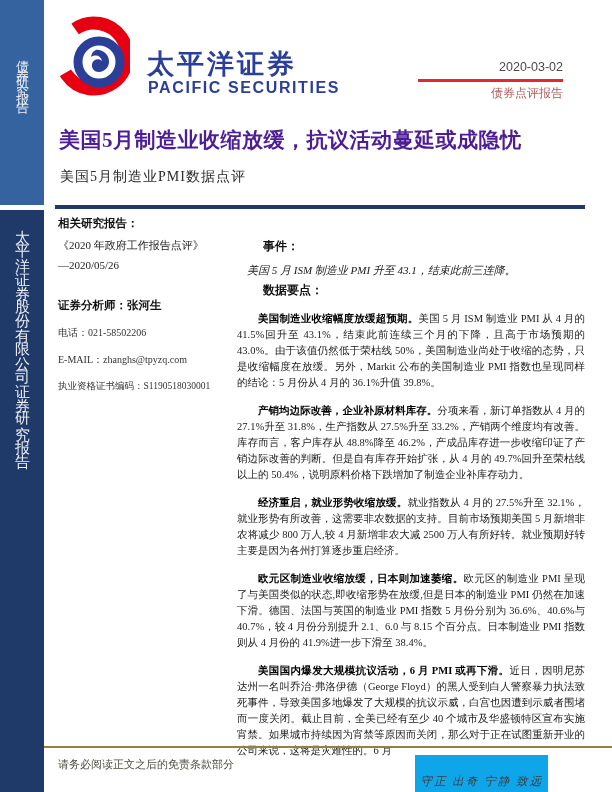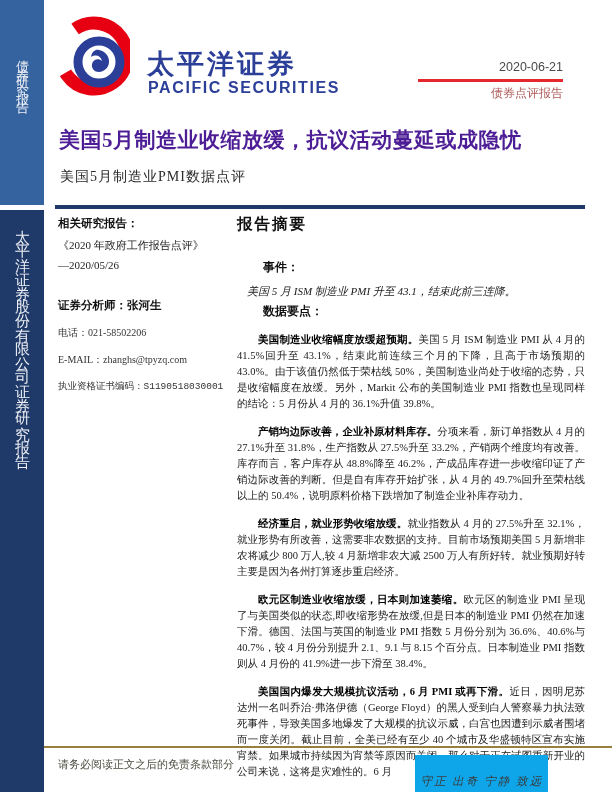--- a/index.html
+++ b/index.html
@@ -72,21 +72,21 @@
   }
 
   
   .meta { position: absolute; left: 58px; top: 216px; width: 172px; }
   .meta .lbl { font-size: 11.5px; font-weight: bold; color: #111; }
   .meta .rel-title { margin-top: 7px; font-size: 11px; color: #222; }
   .meta .rel-date  { margin-top: 6px; font-size: 11px; color: #222; }
   .meta .analyst { margin-top: 24px; }
   .meta .contact { margin-top: 13px; font-size: 10px; color: #333; }
   .meta .contact .v { color: #333; }
-  .meta .license { margin-top: 13px; font-size: 9.5px; color: #333; font-family: Liberation Mono, monospace; }
+  .meta .license { margin-top: 13px; font-size: 9.5px; color: #333; }
   a.mail { color: #333; text-decoration: none; }
 
   
   .summary { position: absolute; left: 237px; top: 214px; width: 348px; }
   .sum-head { font-size: 15.5px; font-weight: bold; color: #111; letter-spacing: 2px; }
   .blk-label { margin-top: 24px; margin-left: 26px; font-size: 12px; font-weight: bold; color: #111; }
   .event-text { margin-top: 8px; margin-left: 10px; font-size: 11px; color: #1a1a1a; font-style: italic; }
   .points { margin-top: 4px; }
   .para {
     margin-top: 12px; font-size: 10.5px; line-height: 16px;
@@ -123,21 +123,21 @@
 
   <svg class="logo-mark" width="72" height="90" viewBox="0 0 72 90">
     <circle cx="36" cy="44" r="33" fill="none" stroke="#E60012" stroke-width="13" stroke-dasharray="158 60" transform="rotate(-125 36 44)"></circle>
     <circle cx="41" cy="50" r="21" fill="#ffffff" stroke="#2B3F98" stroke-width="9"></circle>
     <path d="M 41,38 C 52,40 55,54 45,59 C 39,62 33,58 34,52 C 35,47 41,46 44,49
              C 43,44 38,42 33,45 C 34,39 38,37 41,38 Z" fill="#2B3F98"></path>
   </svg>
   <div class="brand-cn">太平洋证券</div>
   <div class="brand-en">PACIFIC SECURITIES</div>
 
-  <div class="hdr-date">2020-06-21</div>
+  <div class="hdr-date">2020-03-02</div>
   <div class="hdr-redline"></div>
   <div class="hdr-type">债券点评报告</div>
 
   <div class="report-title">美国5月制造业收缩放缓，抗议活动蔓延或成隐忧</div>
   <div class="report-subtitle">美国5月制造业PMI数据点评</div>
   <div class="hdr-divider"></div>
 
   <div class="meta">
     <div class="lbl">相关研究报告：</div>
     <div class="rel-title">《2020 年政府工作报告点评》</div>
@@ -150,31 +150,30 @@
     </div>
     <div class="contact">
       <span>E-MAIL：</span><a class="mail" href="#">zhanghs@tpyzq.com</a>
     </div>
     <div class="license">
       <span>执业资格证书编码：</span><span>S1190518030001</span>
     </div>
   </div>
 
   <div class="summary">
-    <div class="sum-head">报告摘要</div>
 
     <div class="blk-label">事件：</div>
     <div class="event-text">美国 5 月 ISM 制造业 PMI 升至 43.1，结束此前三连降。</div>
 
     <div class="blk-label points">数据要点：</div>
 
     <p class="para"><b>美国制造业收缩幅度放缓超预期。</b><span>美国 5 月 ISM 制造业 PMI 从 4 月的 41.5%回升至 43.1%，结束此前连续三个月的下降，且高于市场预期的 43.0%。由于该值仍然低于荣枯线 50%，美国制造业尚处于收缩的态势，只是收缩幅度在放缓。另外，Markit 公布的美国制造业 PMI 指数也呈现同样的结论：5 月份从 4 月的 36.1%升值 39.8%。</span></p>
     <p class="para"><b>产销均边际改善，企业补原材料库存。</b><span>分项来看，新订单指数从 4 月的 27.1%升至 31.8%，生产指数从 27.5%升至 33.2%，产销两个维度均有改善。库存而言，客户库存从 48.8%降至 46.2%，产成品库存进一步收缩印证了产销边际改善的判断。但是自有库存开始扩张，从 4 月的 49.7%回升至荣枯线以上的 50.4%，说明原料价格下跌增加了制造企业补库存动力。</span></p>
     <p class="para"><b>经济重启，就业形势收缩放缓。</b><span>就业指数从 4 月的 27.5%升至 32.1%，就业形势有所改善，这需要非农数据的支持。目前市场预期美国 5 月新增非农将减少 800 万人,较 4 月新增非农大减 2500 万人有所好转。就业预期好转主要是因为各州打算逐步重启经济。</span></p>
-    <p class="para"><b>欧元区制造业收缩放缓，日本则加速萎缩。</b><span>欧元区的制造业 PMI 呈现了与美国类似的状态,即收缩形势在放缓,但是日本的制造业 PMI 仍然在加速下滑。德国、法国与英国的制造业 PMI 指数 5 月份分别为 36.6%、40.6%与 40.7%，较 4 月份分别提升 2.1、9.1 与 8.15 个百分点。日本制造业 PMI 指数则从 4 月份的 41.9%进一步下滑至 38.4%。</span></p>
+    <p class="para"><b>欧元区制造业收缩放缓，日本则加速萎缩。</b><span>欧元区的制造业 PMI 呈现了与美国类似的状态,即收缩形势在放缓,但是日本的制造业 PMI 仍然在加速下滑。德国、法国与英国的制造业 PMI 指数 5 月份分别为 36.6%、40.6%与 40.7%，较 4 月份分别提升 2.1、6.0 与 8.15 个百分点。日本制造业 PMI 指数则从 4 月份的 41.9%进一步下滑至 38.4%。</span></p>
     <p class="para"><b>美国国内爆发大规模抗议活动，6 月 PMI 或再下滑。</b><span>近日，因明尼苏达州一名叫乔治·弗洛伊德（George Floyd）的黑人受到白人警察暴力执法致死事件，导致美国多地爆发了大规模的抗议示威，白宫也因遭到示威者围堵而一度关闭。截止目前，全美已经有至少 40 个城市及华盛顿特区宣布实施宵禁。如果城市持续因为宵禁等原因而关闭，那么对于正在试图重新开业的公司来说，这将是灾难性的。6 月</span></p>
   </div>
 
   <div class="foot-line"></div>
   <div class="foot-disclaimer">请务必阅读正文之后的免责条款部分</div>
   <div class="foot-motto">守正 出奇 宁静 致远</div>
 
 </div>
 
 </body></html>

